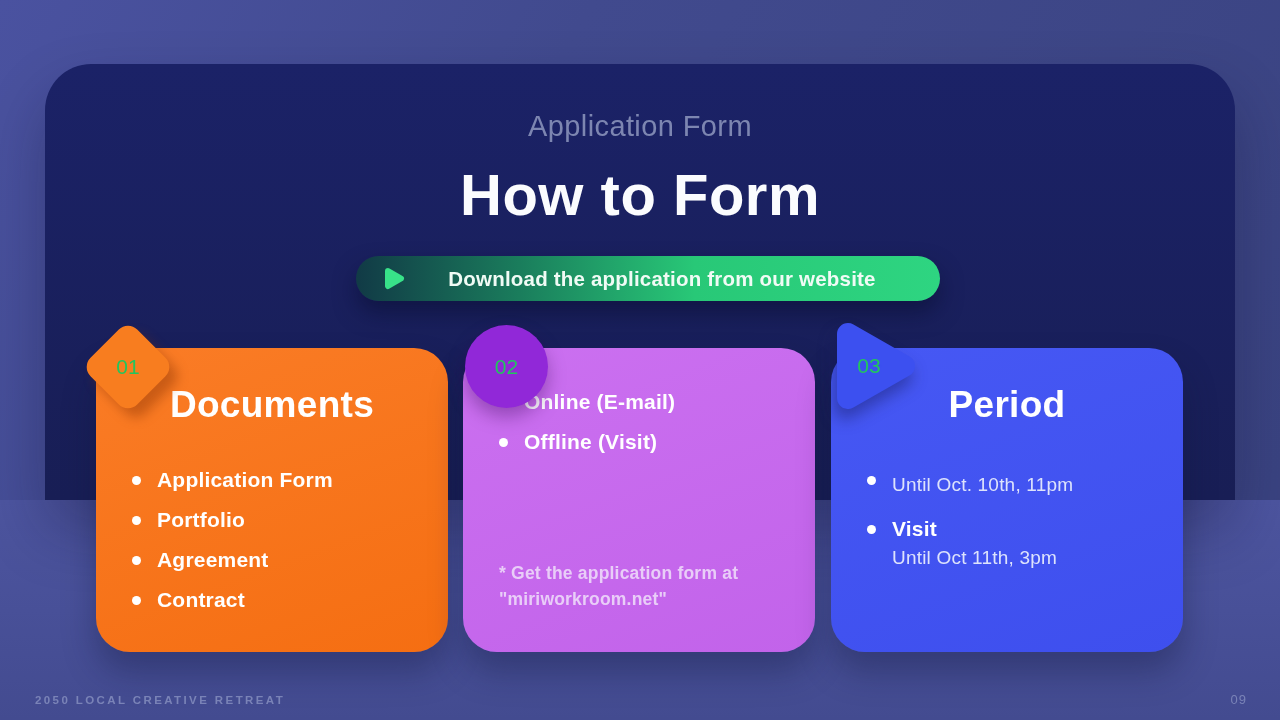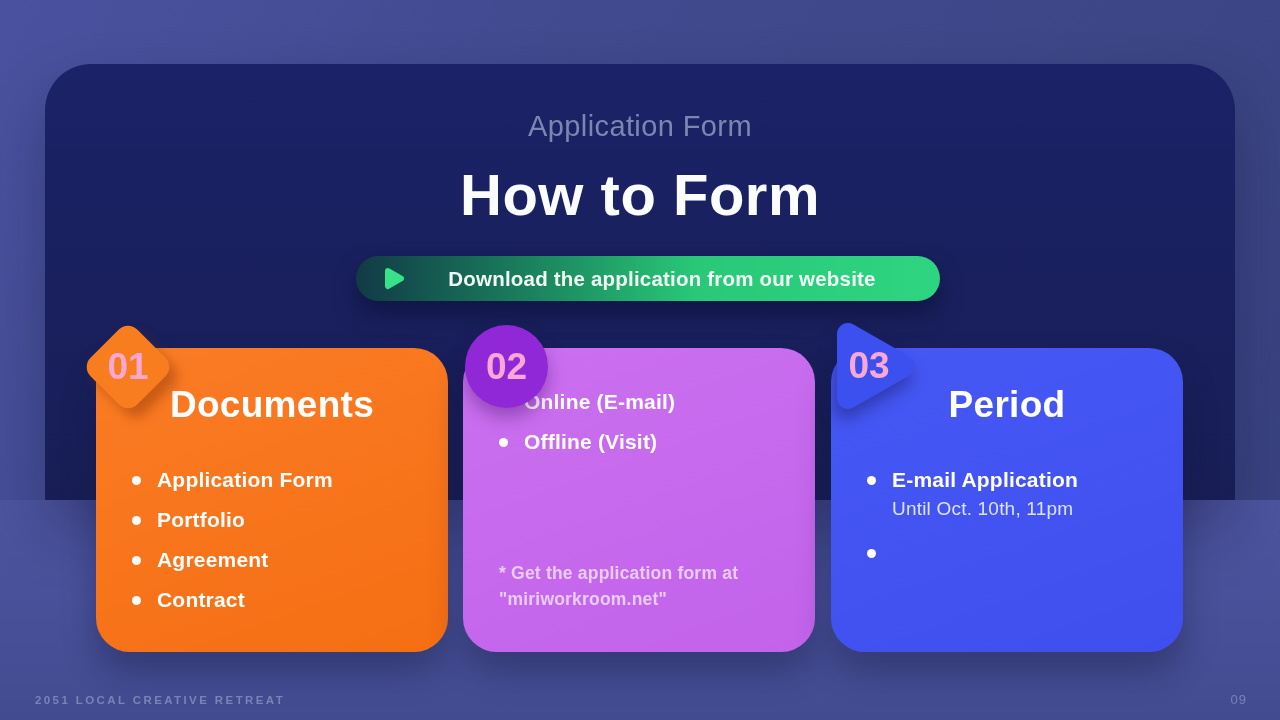--- a/index.html
+++ b/index.html
@@ -40,21 +40,21 @@
   .card-blue .card-list li{margin-bottom:21px;}
   .dot{width:9px;height:9px;border-radius:50%;background:#ffffff;
     margin:8px 16px 0 0;flex:none;}
   .item-label{font-size:21px;font-weight:bold;color:#ffffff;letter-spacing:0.2px;}
   .item-sublabel{display:block;font-size:19px;font-weight:400;color:#dde3fc;
     margin-top:6px;letter-spacing:0.2px;}
   .card-note{position:absolute;left:36px;bottom:40px;font-size:17.5px;
     font-weight:bold;color:#e9cdf8;line-height:26px;letter-spacing:0.2px;}
 
   .badge{position:absolute;display:flex;align-items:center;justify-content:center;}
-  .badge-number{position:relative;z-index:1;font-size:37px;font-weight:bold;color:#f9a8d4;}
+  .badge-number{position:relative;z-index:1;font-size:21px;font-weight:normal;color:#22c55e;}
   .badge-1{left:89px;top:328px;width:78px;height:78px;
     filter:drop-shadow(8px 9px 6px rgba(130,45,0,0.40));}
   .badge-1 .shape{position:absolute;inset:6px;background:#f87d1f;border-radius:13px;
     transform:rotate(45deg);}
   .badge-2{left:465px;top:325px;width:83px;height:83px;
     filter:drop-shadow(0 9px 9px rgba(50,0,80,0.35));}
   .badge-2 .shape{position:absolute;inset:0;background:#9128d8;border-radius:50%;}
   .badge-3{left:830px;top:318px;width:92px;height:96px;
     filter:drop-shadow(-3px 10px 8px rgba(20,25,90,0.45));}
   .badge-3 svg{position:absolute;inset:0;}
@@ -122,39 +122,42 @@
     <span>"miriworkroom.net"</span>
   </div>
 </div>
 
 <div class="card card-blue">
   <h2 class="card-title">Period</h2>
   <ul class="card-list">
     <li>
       <span class="dot"></span>
       <span class="item-label">
-        <span>E-mail Application</span>
         <span class="item-sublabel">Until Oct. 10th, 11pm</span>
       </span>
     </li>
     <li>
       <span class="dot"></span>
+      <span class="item-label">
+        <span>Visit</span>
+        <span class="item-sublabel">Until Oct 11th, 3pm</span>
+      </span>
     </li>
   </ul>
 </div>
 
 <div class="badge badge-1">
   <span class="shape"></span>
   <span class="badge-number">01</span>
 </div>
 <div class="badge badge-2">
   <span class="shape"></span>
   <span class="badge-number">02</span>
 </div>
 <div class="badge badge-3">
   <svg viewBox="0 0 92 96">
     <path d="M18 16 L74 48 L18 80 Z" fill="#3c50f0" stroke="#3c50f0" stroke-width="22" stroke-linejoin="round"></path>
   </svg>
   <span class="badge-number">03</span>
 </div>
 
-<div class="footer-left">2051 LOCAL CREATIVE RETREAT</div>
+<div class="footer-left">2050 LOCAL CREATIVE RETREAT</div>
 <div class="footer-page">09</div>
 
 </body></html>

